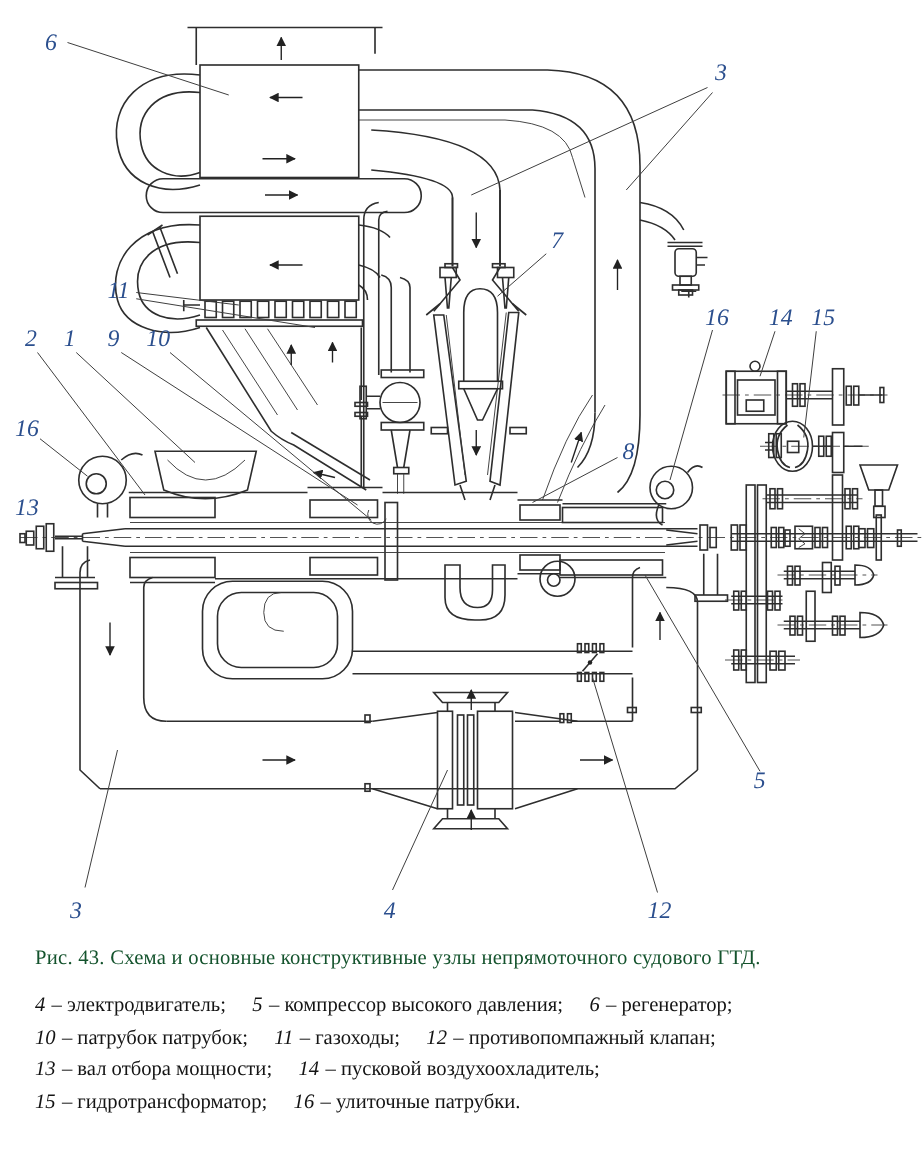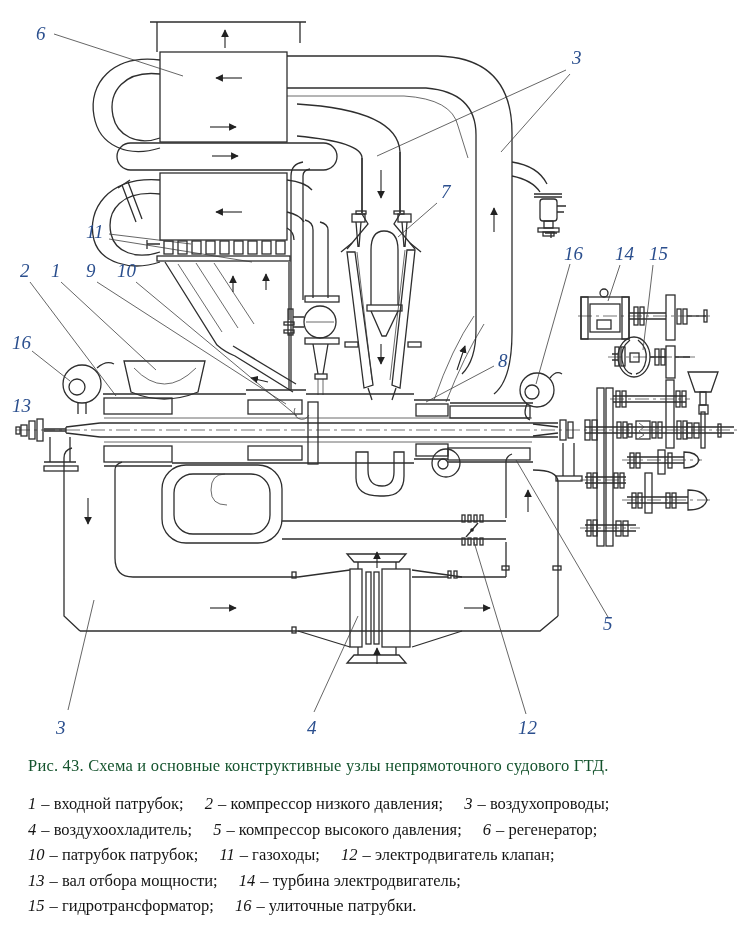--- a/index.html
+++ b/index.html
@@ -396,37 +396,32 @@
     <text class="lbl" x="56" y="734">3</text>
     <text class="lbl" x="307" y="734">4</text>
     <text class="lbl" x="518" y="734">12</text>
   </g>
 </svg>
 
 <div class="caption">Рис. 43. Схема и основные конструктивные узлы непрямоточного судового ГТД.</div>
 
 <div class="legend">
   <div class="lg-line">
-    <span class="li"><i>1</i><span>– входной патрубок;</span></span>
-    <span class="li"><i>2</i><span>– компрессор низкого давления;</span></span>
-    <span class="li"><i>3</i><span>– воздухопроводы;</span></span>
-  </div>
-  <div class="lg-line">
-    <span class="li"><i>4</i><span>– воздухоохладитель;</span></span>
+    <span class="li"><i>4</i><span>– электродвигатель;</span></span>
     <span class="li"><i>5</i><span>– компрессор высокого давления;</span></span>
     <span class="li"><i>6</i><span>– регенератор;</span></span>
   </div>
   <div class="lg-line">
     <span class="li"><i>10</i><span>– патрубок патрубок;</span></span>
     <span class="li"><i>11</i><span>– газоходы;</span></span>
-    <span class="li"><i>12</i><span>– электродвигатель клапан;</span></span>
+    <span class="li"><i>12</i><span>– противопомпажный клапан;</span></span>
   </div>
   <div class="lg-line">
     <span class="li"><i>13</i><span>– вал отбора мощности;</span></span>
-    <span class="li"><i>14</i><span>– турбина электродвигатель;</span></span>
+    <span class="li"><i>14</i><span>– пусковой воздухоохладитель;</span></span>
   </div>
   <div class="lg-line">
     <span class="li"><i>15</i><span>– гидротрансформатор;</span></span>
     <span class="li"><i>16</i><span>– улиточные патрубки.</span></span>
   </div>
 </div>
 
 </div>
 
 </body></html>

